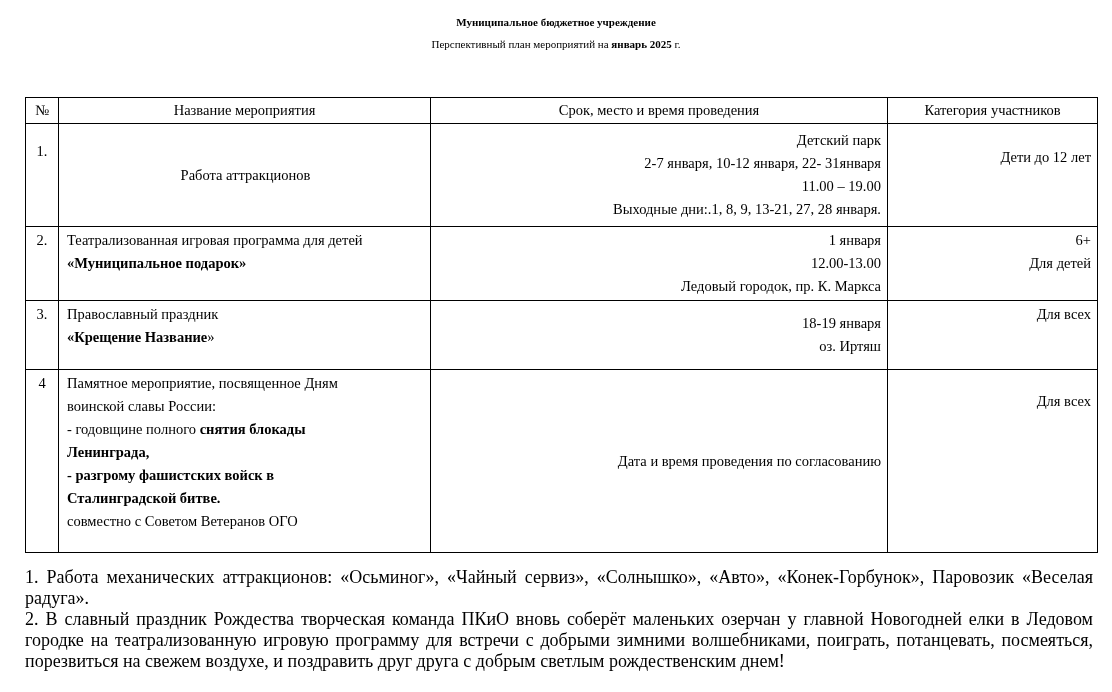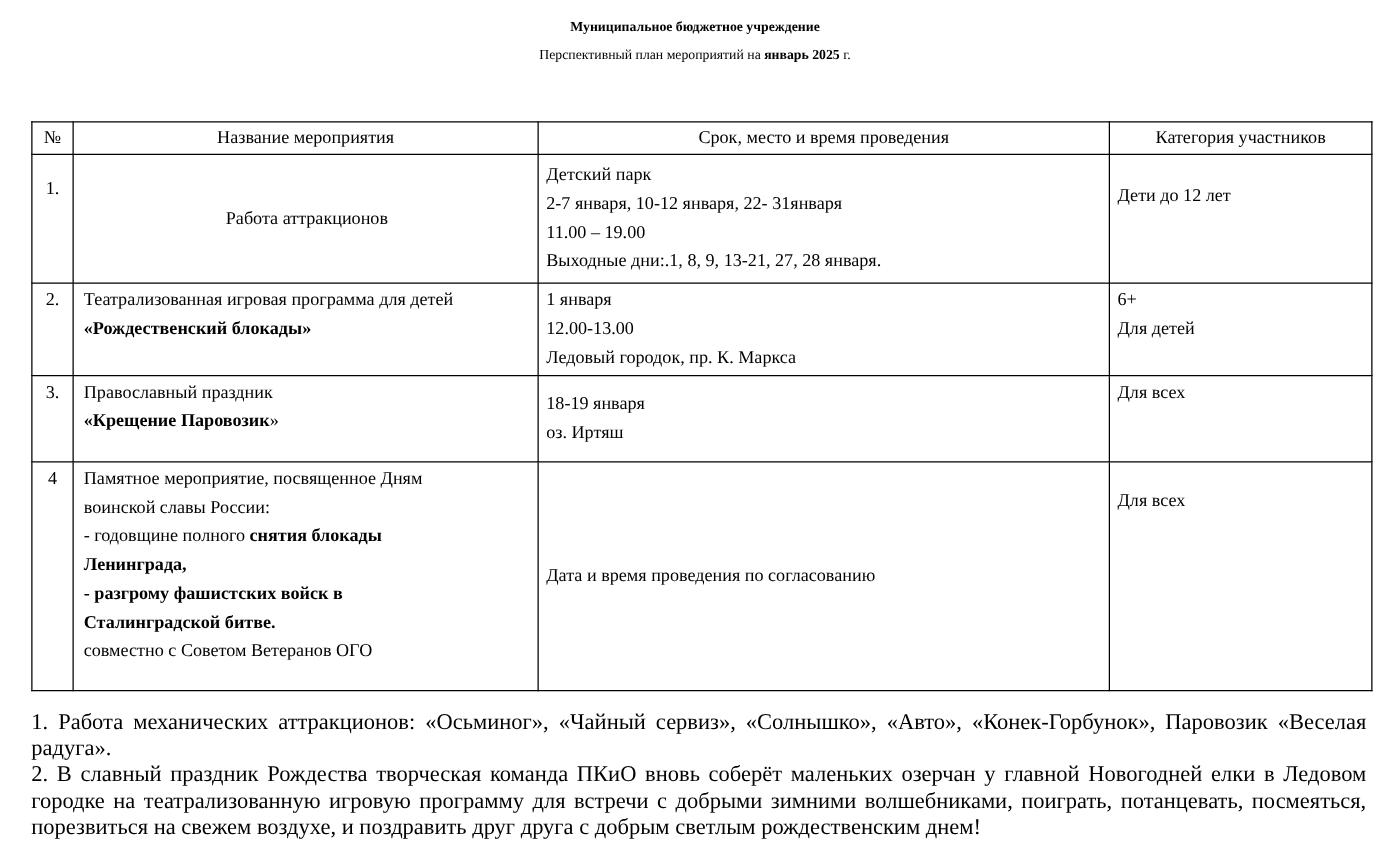--- a/index.html
+++ b/index.html
@@ -21,21 +21,21 @@
     border-collapse:collapse; table-layout:fixed; font-size:14.5px;
   }
   th, td { border:1.5px solid #000; overflow:hidden; }
   th {
     font-weight:normal; text-align:center; vertical-align:middle;
     padding:2px; line-height:19px;
   }
   td { vertical-align:top; padding:2px 6px; line-height:23px; }
   .c-num  { text-align:center; padding-left:2px; padding-right:2px; }
   .c-name { text-align:left; padding-left:8px; }
-  .c-when, .c-cat { text-align:left; }
+  .c-when, .c-cat { text-align:right; }
   tr.hdr { height:26px; }
   tr.r1 { height:103px; }
   tr.r2 { height:69px; }
   tr.r3 { height:69px; }
   tr.r4 { height:183px; }
   tr.r1 .c-num  { padding-top:16px; }
   tr.r1 .c-name { vertical-align:middle; text-align:center; }
   tr.r1 .c-when { vertical-align:middle; }
   tr.r1 .c-cat  { padding-top:22px; }
   tr.r3 .c-when { vertical-align:middle; }
@@ -81,37 +81,37 @@
         <div>Выходные дни:.1, 8, 9, 13-21, 27, 28 января.</div>
       </td>
       <td class="c-cat">
         <div>Дети до 12 лет</div>
       </td>
     </tr>
     <tr class="r2">
       <td class="c-num">2.</td>
       <td class="c-name">
         <div>Театрализованная игровая программа для детей</div>
-        <div class="bold">«Рождественский блокады»</div>
+        <div class="bold">«Муниципальное подарок»</div>
       </td>
       <td class="c-when">
         <div>1 января</div>
         <div>12.00-13.00</div>
         <div>Ледовый городок, пр. К. Маркса</div>
       </td>
       <td class="c-cat">
         <div>6+</div>
         <div>Для детей</div>
       </td>
     </tr>
     <tr class="r3">
       <td class="c-num">3.</td>
       <td class="c-name">
         <div>Православный праздник</div>
-        <div><span class="bold">«Крещение Паровозик</span><span>»</span></div>
+        <div><span class="bold">«Крещение Название</span><span>»</span></div>
       </td>
       <td class="c-when">
         <div>18-19 января</div>
         <div>оз. Иртяш</div>
       </td>
       <td class="c-cat">
         <div>Для всех</div>
       </td>
     </tr>
     <tr class="r4">

